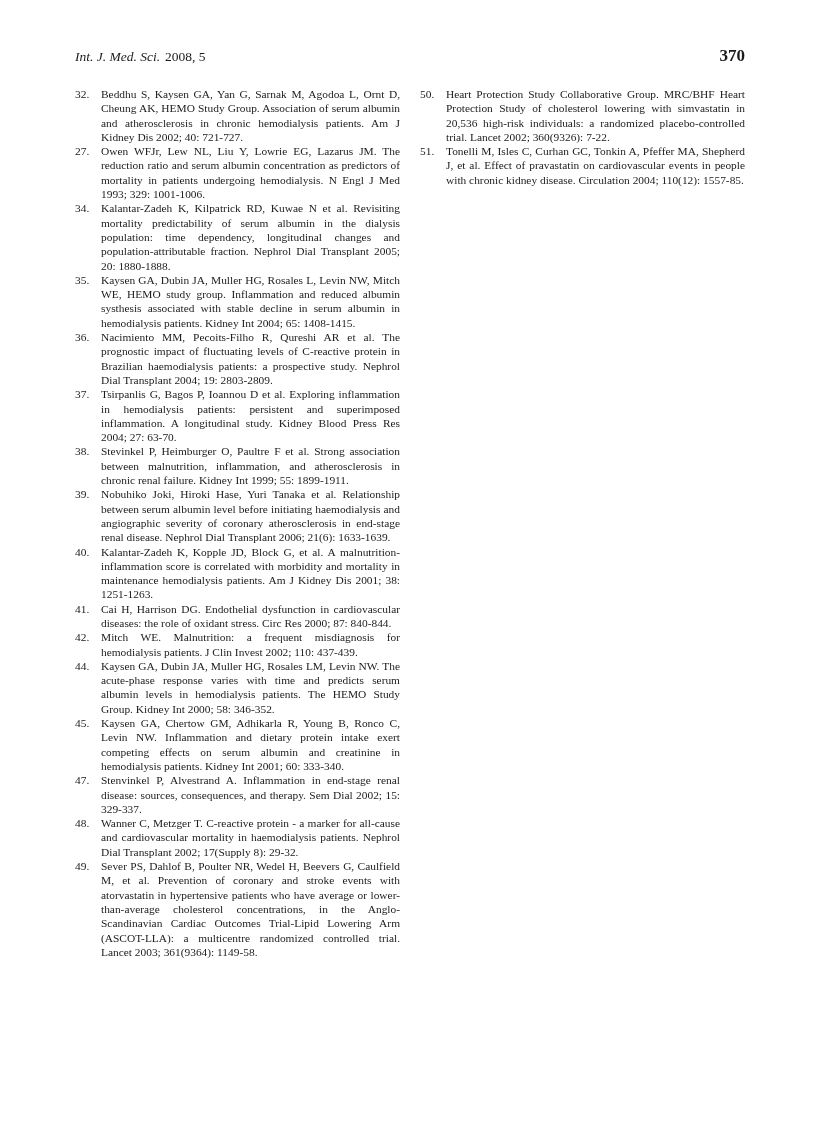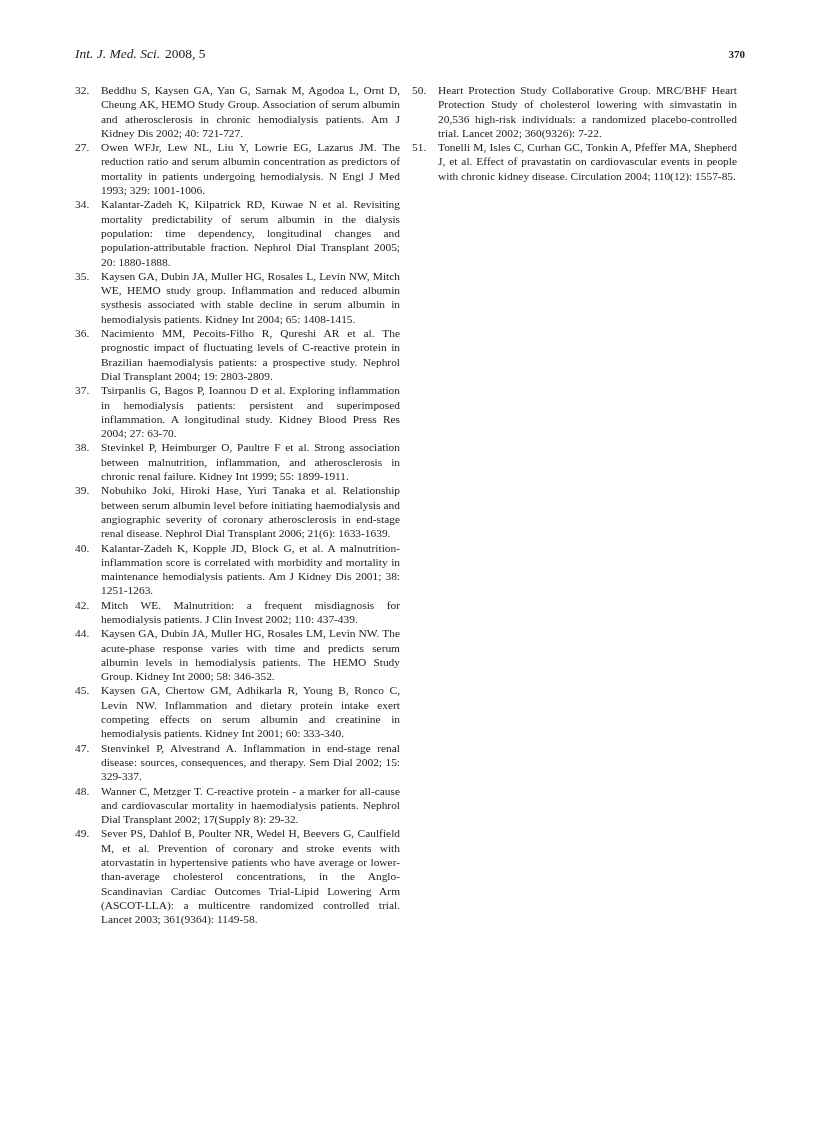--- a/index.html
+++ b/index.html
@@ -16,24 +16,24 @@
     padding: 46px 71px 17px 75px;
   }
   .header {
     display: flex;
     justify-content: space-between;
     align-items: baseline;
     font-size: 13.5px;
   }
   .journal-title { font-style: italic; }
   .journal-issue { font-style: normal; margin-left: 5px; }
-  .page-number { font-weight: bold; font-size: 11px; }
+  .page-number { font-weight: bold; font-size: 17px; }
   .columns {
     display: flex;
-    gap: 12px;
+    gap: 20px;
     margin-top: 21px;
   }
   .col { width: 325px; flex: 0 0 325px; }
   .ref {
     display: flex;
     font-size: 11.4px;
     line-height: 14.3px;
   }
   .ref-num {
     flex: 0 0 26px;
@@ -89,20 +89,24 @@
       </div>
       <div class="ref">
         <span class="ref-num">39.</span>
         <span class="ref-text">Nobuhiko Joki, Hiroki Hase, Yuri Tanaka et al. Relationship between serum albumin level before initiating haemodialysis and angiographic severity of coronary atherosclerosis in end-stage renal disease. Nephrol Dial Transplant 2006; 21(6): 1633-1639.</span>
       </div>
       <div class="ref">
         <span class="ref-num">40.</span>
         <span class="ref-text">Kalantar-Zadeh K, Kopple JD, Block G, et al. A malnutrition-inflammation score is correlated with morbidity and mortality in maintenance hemodialysis patients. Am J Kidney Dis 2001; 38: 1251-1263.</span>
       </div>
       <div class="ref">
+        <span class="ref-num">41.</span>
+        <span class="ref-text">Cai H, Harrison DG. Endothelial dysfunction in cardiovascular diseases: the role of oxidant stress. Circ Res 2000; 87: 840-844.</span>
+      </div>
+      <div class="ref">
         <span class="ref-num">42.</span>
         <span class="ref-text">Mitch WE. Malnutrition: a frequent misdiagnosis for hemodialysis patients. J Clin Invest 2002; 110: 437-439.</span>
       </div>
       <div class="ref">
         <span class="ref-num">44.</span>
         <span class="ref-text">Kaysen GA, Dubin JA, Muller HG, Rosales LM, Levin NW. The acute-phase response varies with time and predicts serum albumin levels in hemodialysis patients. The HEMO Study Group. Kidney Int 2000; 58: 346-352.</span>
       </div>
       <div class="ref">
         <span class="ref-num">45.</span>
         <span class="ref-text">Kaysen GA, Chertow GM, Adhikarla R, Young B, Ronco C, Levin NW. Inflammation and dietary protein intake exert competing effects on serum albumin and creatinine in hemodialysis patients. Kidney Int 2001; 60: 333-340.</span>

